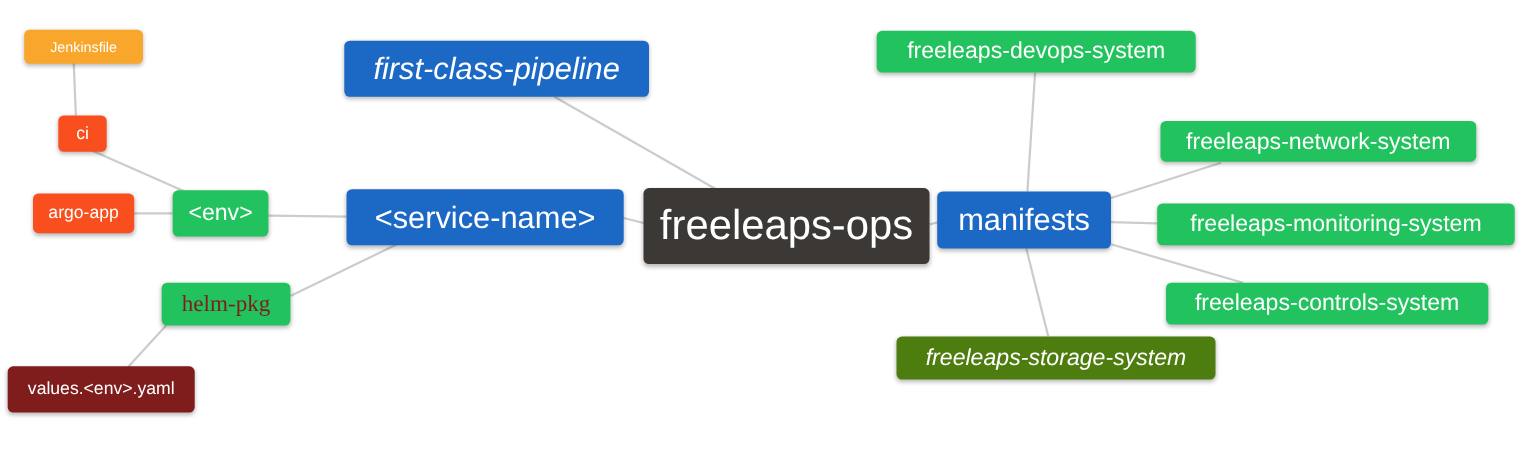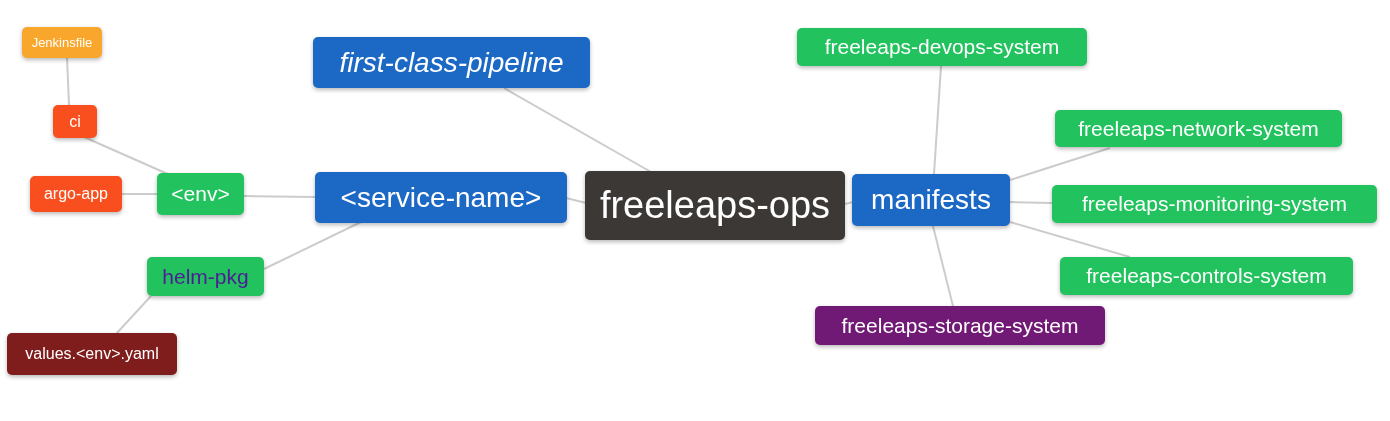--- a/index.html
+++ b/index.html
@@ -62,33 +62,33 @@
   <div class="node lv-root" style="left: 585px; top: 171px; width: 260px; height: 69px; background: rgb(60, 56, 53); color: rgb(255, 255, 255);">freeleaps-ops</div>
 
   <div class="node lv-1" style="left: 313px; top: 37px; width: 277px; height: 51px; background: rgb(28, 105, 197); color: rgb(255, 255, 255); font-style: italic;">first-class-pipeline</div>
 
   <div class="node lv-1" style="left: 315px; top: 172px; width: 252px; height: 51px; background: rgb(28, 105, 197); color: rgb(255, 255, 255); text-align: center;">&lt;service-name&gt;</div>
 
   <div class="node lv-1" style="left: 852px; top: 174px; width: 158px; height: 52px; background: rgb(28, 105, 197); color: rgb(255, 255, 255);">manifests</div>
 
   <div class="node lv-2" style="left: 157px; top: 173px; width: 87px; height: 42px; background: rgb(34, 195, 94); color: rgb(255, 255, 255);">&lt;env&gt;</div>
 
-  <div class="node lv-2" style="left: 147px; top: 257px; width: 117px; height: 39px; background: rgb(34, 195, 94); color: #4c1d95;">helm-pkg</div>
+  <div class="node lv-2" style="left: 147px; top: 257px; width: 117px; height: 39px; background: rgb(34, 195, 94); color: #7f1d1d; font-family: Liberation Serif, serif;">helm-pkg</div>
 
   <div class="node lv-2" style="left: 797px; top: 28px; width: 290px; height: 38px; background: rgb(34, 195, 94); color: rgb(255, 255, 255);">freeleaps-devops-system</div>
 
   <div class="node lv-2" style="left: 1055px; top: 110px; width: 287px; height: 37px; background: rgb(34, 195, 94); color: rgb(255, 255, 255);">freeleaps-network-system</div>
 
   <div class="node lv-2" style="left: 1052px; top: 185px; width: 325px; height: 38px; background: rgb(34, 195, 94); color: rgb(255, 255, 255);">freeleaps-monitoring-system</div>
 
   <div class="node lv-2" style="left: 1060px; top: 257px; width: 293px; height: 38px; background: rgb(34, 195, 94); color: rgb(255, 255, 255);">freeleaps-controls-system</div>
 
-  <div class="node lv-2" style="left: 815px; top: 306px; width: 290px; height: 39px; background: #701a75; color: rgb(255, 255, 255);">freeleaps-storage-system</div>
+  <div class="node lv-2" style="left: 815px; top: 306px; width: 290px; height: 39px; background: #4d7c0f; color: rgb(255, 255, 255); font-style: italic;">freeleaps-storage-system</div>
 
   <div class="node lv-3" style="left: 53px; top: 105px; width: 44px; height: 33px; background: rgb(249, 79, 30); color: rgb(255, 255, 255);">ci</div>
 
   <div class="node lv-3" style="left: 30px; top: 176px; width: 92px; height: 36px; background: rgb(249, 79, 30); color: rgb(255, 255, 255);">argo-app</div>
 
   <div class="node lv-3" style="left: 7px; top: 333px; width: 170px; height: 42px; background: #7f1d1d; color: rgb(255, 255, 255);">values.&lt;env&gt;.yaml</div>
 
-  <div class="node lv-4" style="left: 22px; top: 27px; width: 80px; height: 31px; background: rgb(249, 167, 44); color: rgb(255, 255, 255);">Jenkinsfile</div>
+  <div class="node lv-4" style="left: 22px; top: 27px; width: 108px; height: 31px; background: rgb(249, 167, 44); color: rgb(255, 255, 255);">Jenkinsfile</div>
 
 </div>
 
 </body></html>

